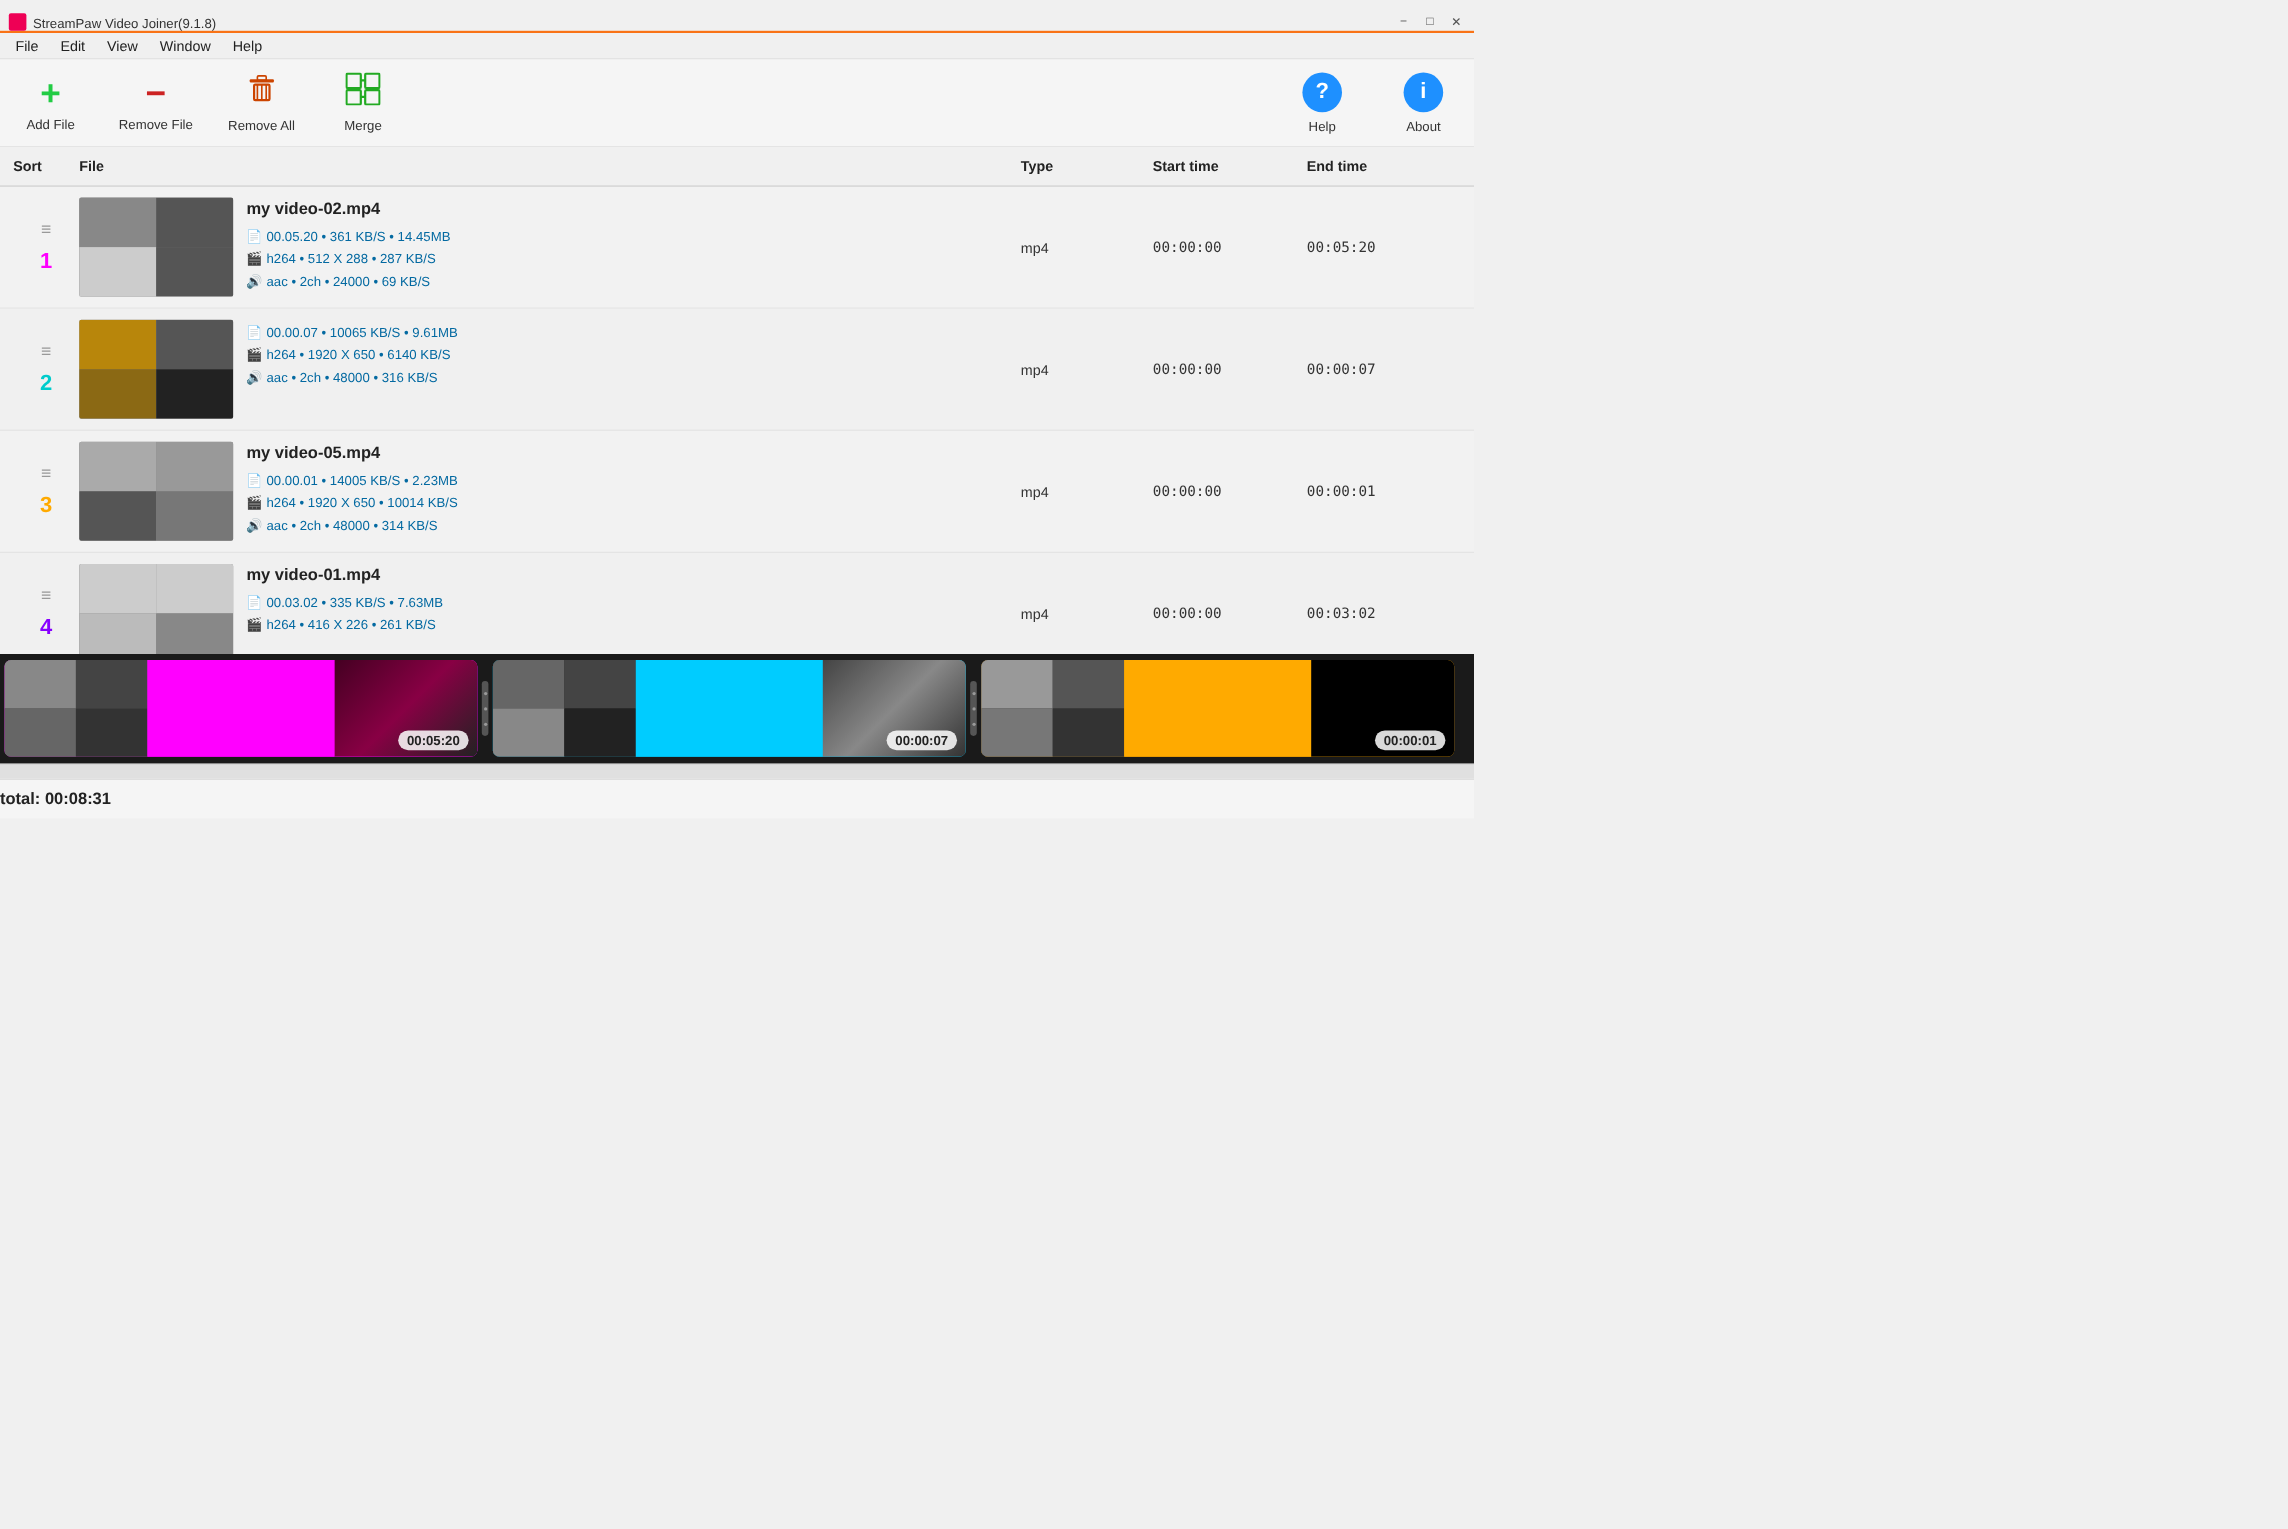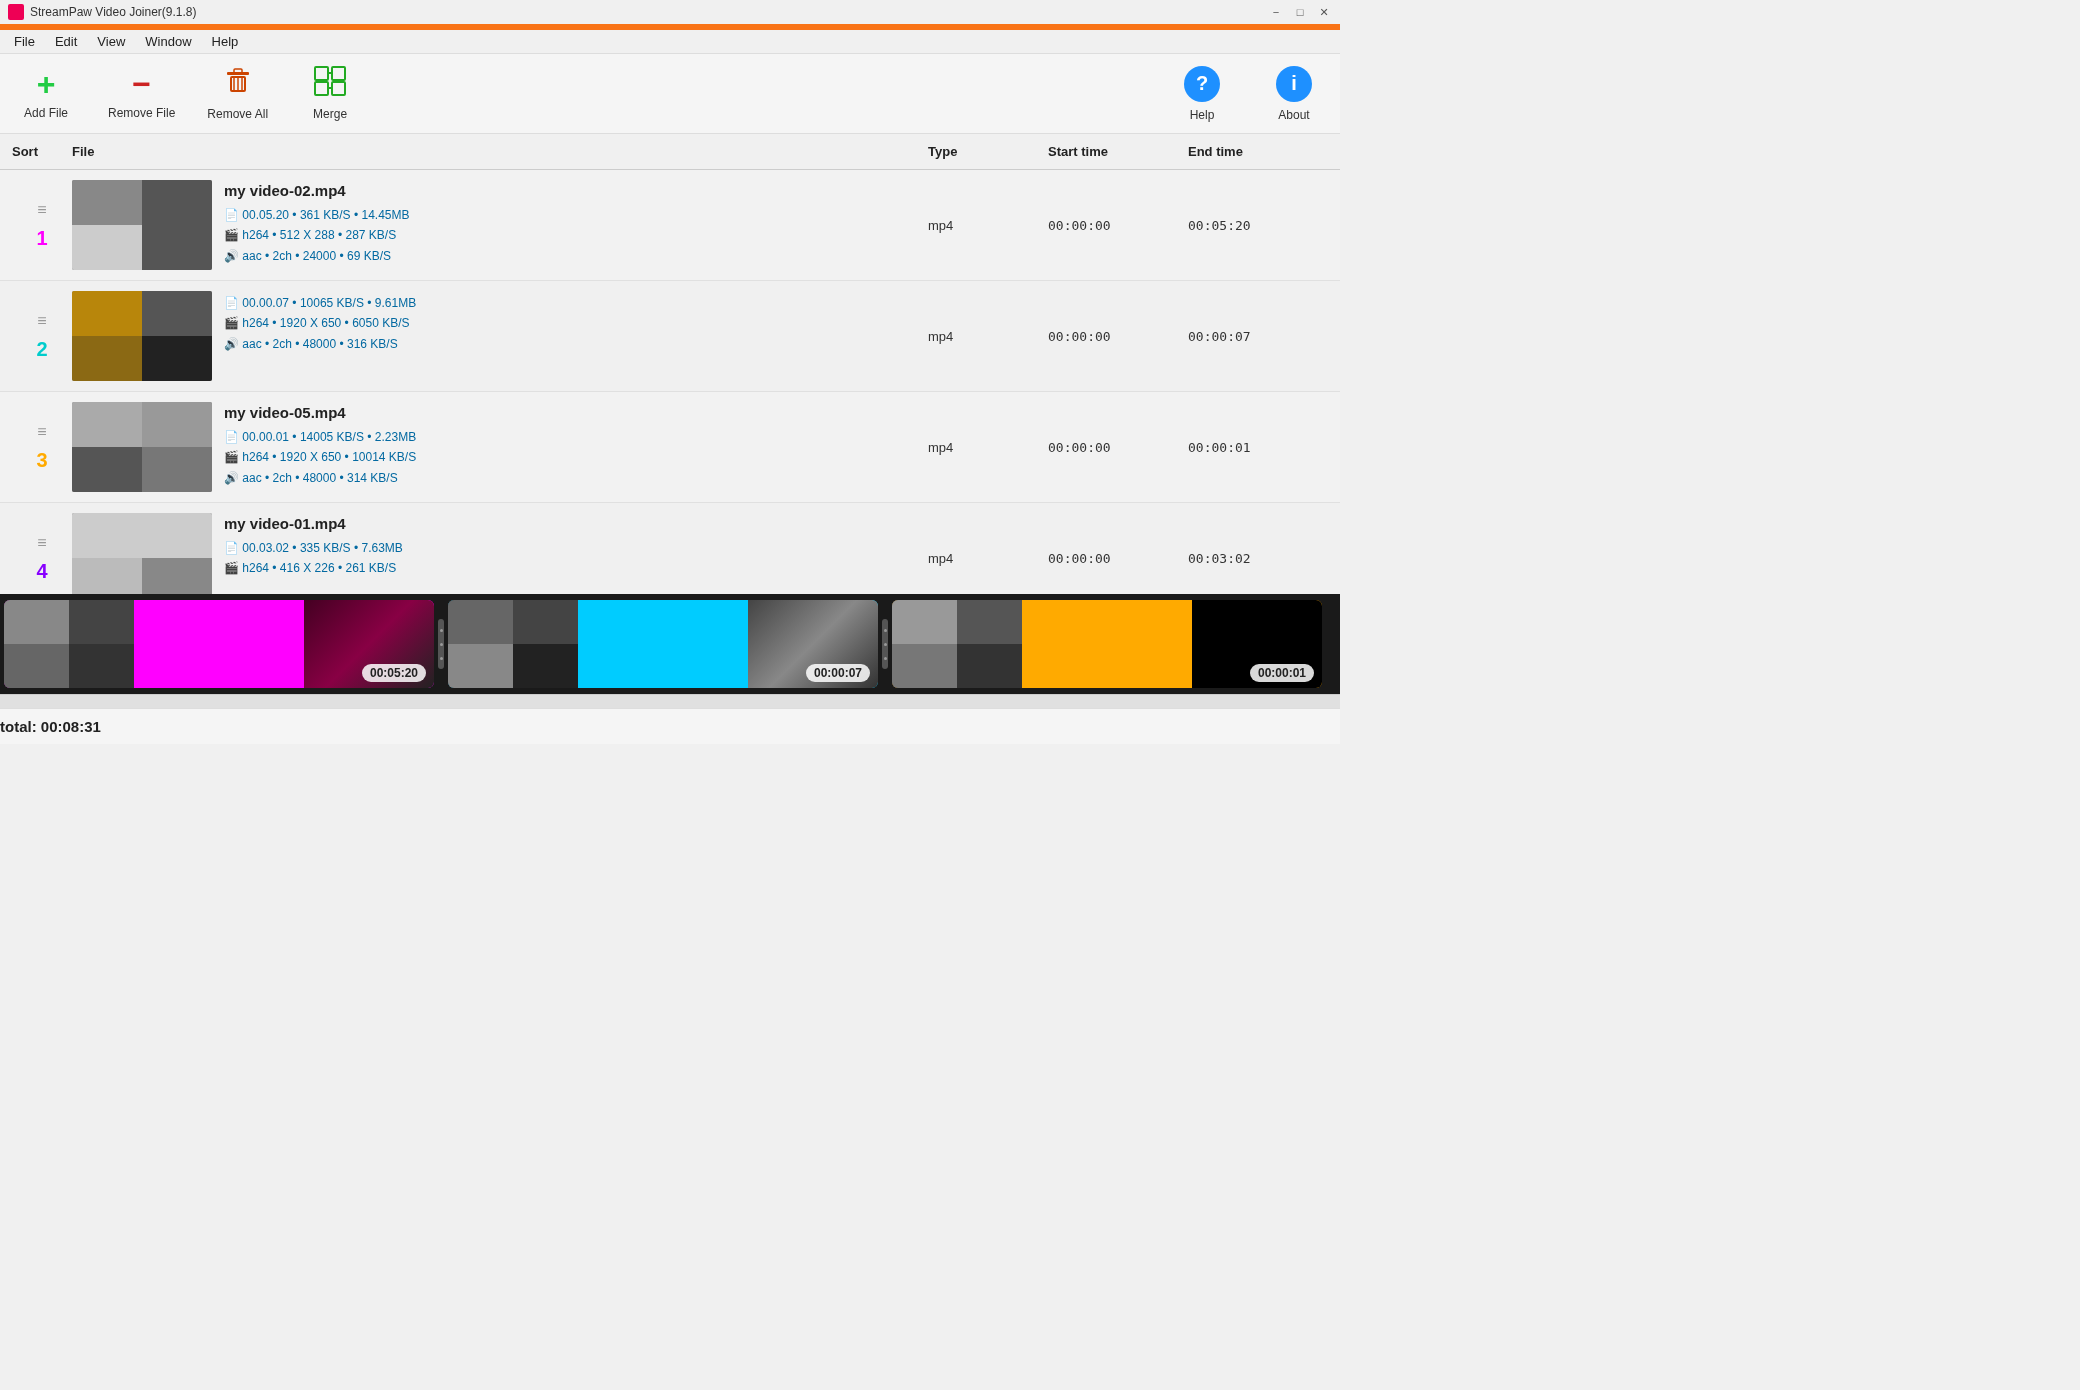--- a/index.html
+++ b/index.html
@@ -3,25 +3,25 @@
   <meta charset="utf-8">
   <style>
     * { box-sizing: border-box; margin: 0; padding: 0; }
     body { font-family: 'Segoe UI', Arial, sans-serif; background: #f0f0f0; font-size: 13px; color: #222; overflow: hidden; width: 1340px; height: 890px; }
 
     
     .titlebar {
       background: #f0f0f0;
       height: 30px;
       display: flex;
-      align-items: center;
+      align-items: flex-end;
       padding: 0 8px;
       font-size: 12px;
       color: #333;
-      border-bottom: 6px solid #f97316;
+      border-bottom: 2px solid #f97316;
       user-select: none;
     }
     .titlebar-icon { width: 16px; height: 16px; background: #e05; border-radius: 2px; margin-right: 6px; display: inline-block; }
     .titlebar-title { flex: 1; }
     .titlebar-controls { display: flex; gap: 8px; }
     .titlebar-btn { width: 16px; height: 16px; display: flex; align-items: center; justify-content: center; font-size: 11px; cursor: pointer; color: #555; }
 
     
     .menubar {
       background: #f0f0f0;
@@ -309,21 +309,21 @@
         <div class="thumb-inner">
           <div class="thumb-cell" style="background:#b8860b;"></div>
           <div class="thumb-cell dark"></div>
           <div class="thumb-cell" style="background:#8b6914;"></div>
           <div class="thumb-cell" style="background:#222;"></div>
         </div>
       </div>
       <div class="file-details">
         <div class="file-meta">
           <span>📄 </span><span>00.00.07</span> • <span>10065 KB/S</span> • <span>9.61MB</span><br>
-          <span>🎬 </span><span>h264</span> • <span>1920 X 650</span> • <span>6050 KB/S</span><br>
+          <span>🎬 </span><span>h264</span> • <span>1920 X 650</span> • <span>6140 KB/S</span><br>
           <span>🔊 </span><span>aac</span> • <span>2ch</span> • <span>48000</span> • <span>316 KB/S</span>
         </div>
       </div>
     </div>
     <div class="row-type">mp4</div>
     <div class="row-time">00:00:00</div>
     <div class="row-time">00:00:07</div>
   </div>
 
   <div class="file-row">

